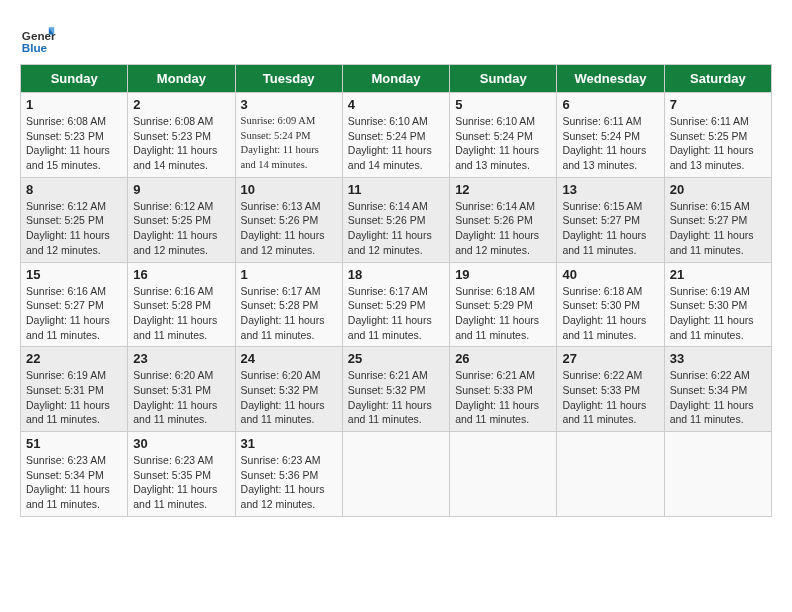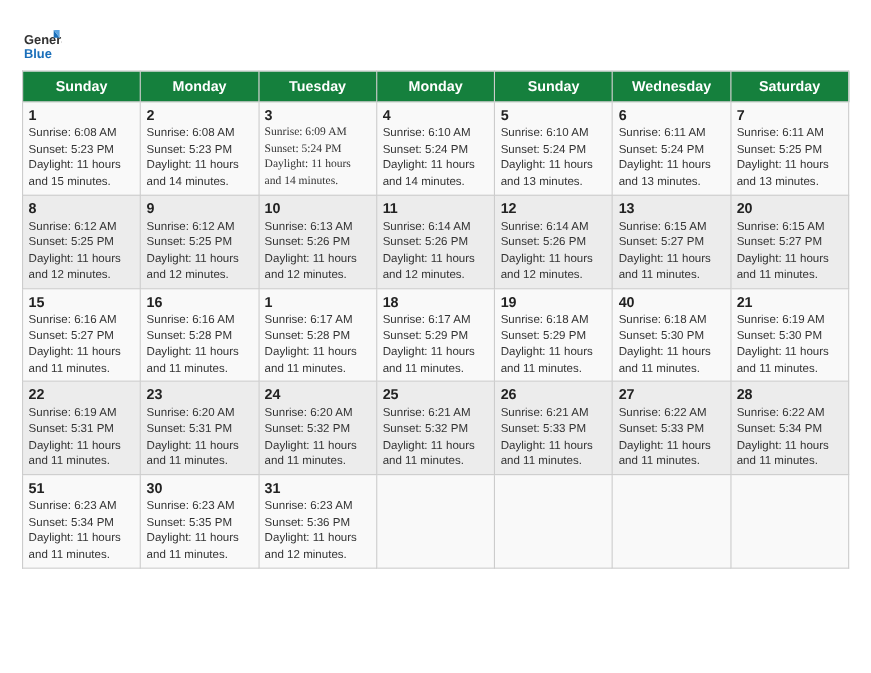--- a/index.html
+++ b/index.html
@@ -299,21 +299,21 @@
 and 11 minutes.</div>
         </td>
         <td>
           <span class="day-num">27</span>
           <div class="day-info" style="white-space: pre-line;">Sunrise: 6:22 AM
 Sunset: 5:33 PM
 Daylight: 11 hours
 and 11 minutes.</div>
         </td>
         <td>
-          <span class="day-num">28</span>
+          <span class="day-num">33</span>
           <div class="day-info" style="white-space: pre-line;">Sunrise: 6:22 AM
 Sunset: 5:34 PM
 Daylight: 11 hours
 and 11 minutes.</div>
         </td>
       </tr>
       <tr>
         <td>
           <span class="day-num">51</span>
           <div class="day-info" style="white-space: pre-line;">Sunrise: 6:23 AM

